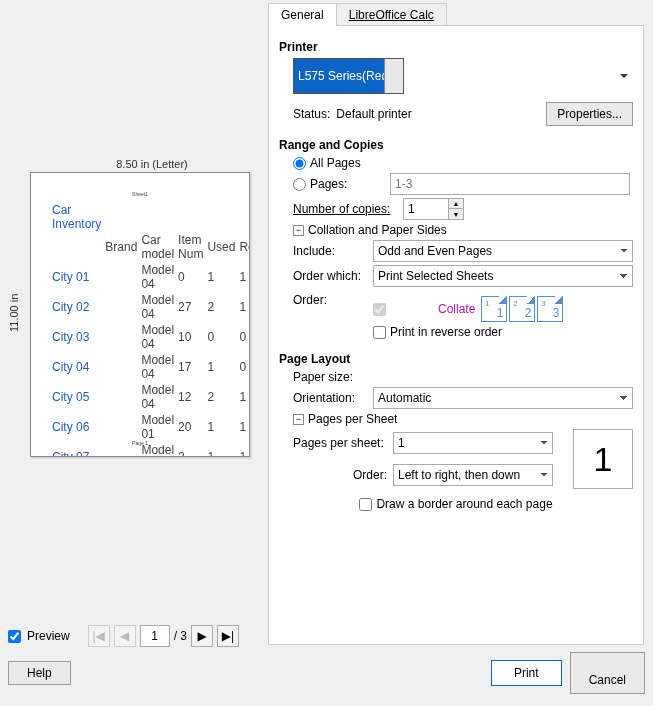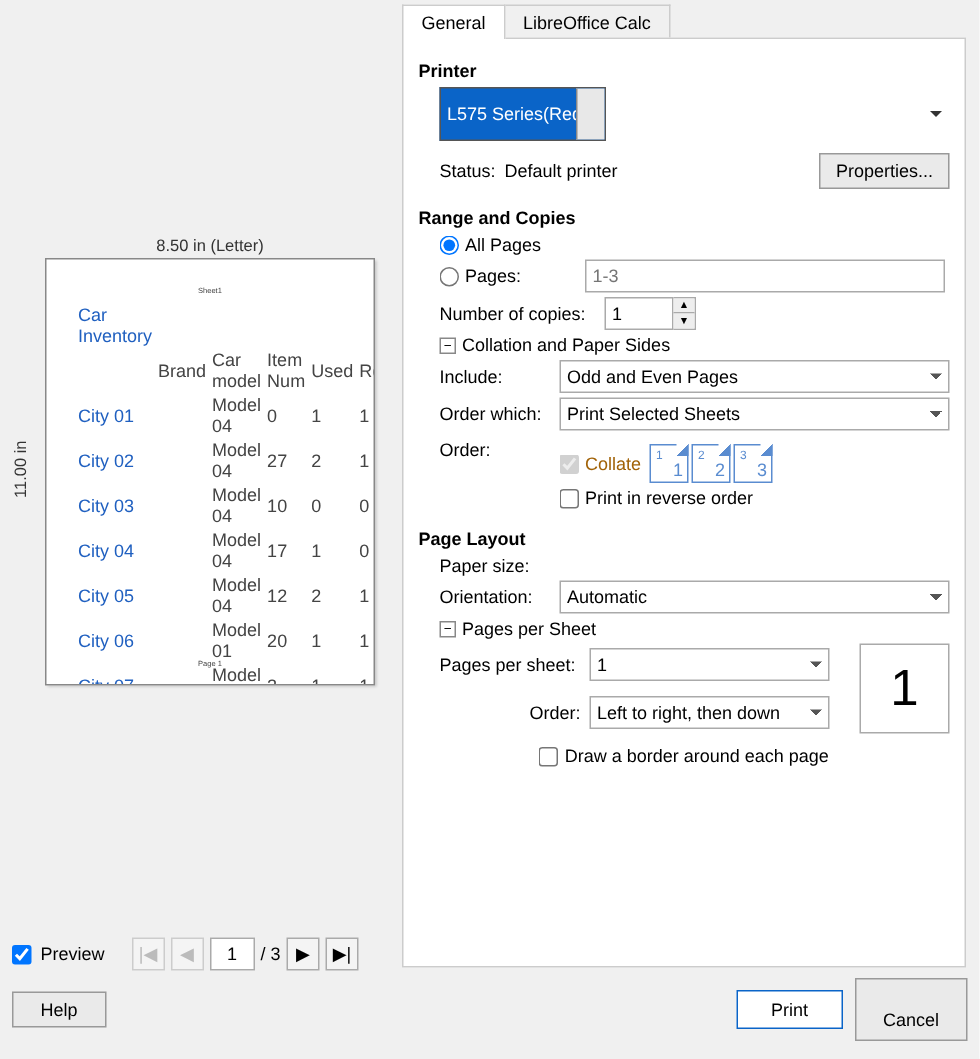--- a/index.html
+++ b/index.html
@@ -1,29 +1,29 @@
 <!DOCTYPE html>
 <html><head>
 <meta charset="utf-8">
 <style>
 * { box-sizing: border-box; font-family: "Segoe UI", Tahoma, sans-serif; font-size: 12px; }
 body { margin: 0; background: #f0f0f0; width: 653px; height: 706px; position: relative; color: #000; }
 .page-dim-label { position: absolute; text-align: center; color: #333; font-size: 11px; }
-.dim-w { left: 30px; top: 158px; width: 220px; }
+.dim-w { left: 42px; top: 158px; width: 220px; }
 .dim-h { left: 8px; top: 170px; width: 12px; height: 285px; writing-mode: vertical-rl; transform: rotate(180deg); display:flex; align-items:center; justify-content:center;}
 .page-preview { position: absolute; left: 30px; top: 172px; width: 220px; height: 285px; background: #fff; border: 1px solid #888; box-shadow: 1px 1px 2px rgba(0,0,0,0.2); padding: 18px; font-size: 4px; color:#444; overflow:hidden;}
 .page-preview .sheetname{text-align:center;font-size:5px;margin-bottom:4px;}
 .page-preview table{width:100%;font-size:4px;}
 .page-preview td{padding:0 1px;}
 .page-preview .blue{color:#2060c0;}
 .page-preview .footer{position:absolute;left:0;right:0;bottom:10px;text-align:center;font-size:5px;}
 .tab-strip { position: absolute; left: 268px; top: 2px; display: flex; }
 .tab { border: 1px solid #ccc; border-bottom: none; padding: 4px 12px; background: #f0f0f0; cursor: pointer; position:relative; top:1px;}
 .tab.active { background: #fff; z-index:2;}
-.tab + .tab { border-left: none; }
+.tab + .tab { border-left: none; text-decoration: underline; }
 .panel { position: absolute; left: 268px; top: 25px; width: 376px; height: 620px; background: #fff; border: 1px solid #ccc; padding: 8px 10px; overflow:hidden;}
 .group-header { font-weight: bold; margin: 6px 0 4px 0; }
 .row { display: flex; align-items: center; margin: 3px 0; }
 .indent { margin-left: 14px; }
 .label-col { width: 80px; }
 select.full, input.full { flex: 1; border: 1px solid #aaa; padding: 2px 4px; background: #fff; height:22px;}
 select.full { appearance: none; background-image: linear-gradient(45deg, transparent 50%, #555 50%), linear-gradient(135deg, #555 50%, transparent 50%); background-position: right 8px center, right 4px center; background-size: 4px 4px, 4px 4px; background-repeat: no-repeat; padding-right:18px;}
 .printer-select { background: #0a64c8 !important; color: #fff; border:1px solid #555; background-image: none !important; position:relative; height:22px; display:flex;align-items:center;padding:17px 4px;}
 .printer-select::after{content:"";position:absolute;right:0;top:0;bottom:0;width:18px;background:#e8e8e8;border-left:1px solid #888;}
 .printer-wrap{position:relative;}
@@ -34,21 +34,21 @@
 .spinner-wrap input{width:46px;border:1px solid #aaa;padding:2px 4px;text-align:left;}
 .spin-btns{display:flex;flex-direction:column;border:1px solid #aaa;border-left:none;}
 .spin-btns div{width:14px;height:10px;font-size:7px;display:flex;align-items:center;justify-content:center;background:#eee;cursor:pointer;}
 .spin-btns div:first-child{border-bottom:1px solid #aaa;}
 .expander{display:inline-flex;align-items:center;justify-content:center;width:11px;height:11px;border:1px solid #888;font-size:9px;line-height:1;margin-right:4px;cursor:pointer;}
 .collate-icons{display:inline-flex;gap:2px;margin-left:6px;}
 .collate-icons .pg{width:26px;height:26px;border:1px solid #5a8cd0;position:relative;background:#fff;font-size:10px;color:#5a8cd0;}
 .collate-icons .pg::before{content:"";position:absolute;right:-1px;top:-1px;width:8px;height:8px;background:linear-gradient(135deg,#fff 50%,#5a8cd0 50%);}
 .collate-icons .pg span{position:absolute;bottom:1px;right:3px;}
 .collate-icons .pg .sm{position:absolute;top:2px;left:3px;font-size:8px;}
-.disabled-text{color:#a16207;}
+.disabled-text{color:#a21caf;margin-left:48px;}
 .layout-1-box { width: 60px; height: 60px; border:1px solid #aaa; display:flex;align-items:center;justify-content:center; font-size:34px; font-weight:300; margin-left:10px;}
 .footer-bar { position: absolute; left: 8px; right: 8px; bottom: 12px; display: flex; align-items: center; }
 .footer-bar .spacer { flex: 1; }
 button.primary { border: 1px solid #0a64c8; background: #fff; padding: 4px 22px; cursor:pointer; height:26px;}
 .nav-controls { position: absolute; left: 8px; top: 625px; display: flex; align-items: center; gap: 4px; }
 .nav-controls input[type=checkbox]{margin-right:2px;}
 .navbtn{width:22px;height:22px;border:1px solid #aaa;background:#f4f4f4;display:flex;align-items:center;justify-content:center;cursor:pointer;}
 .navbtn.disabled{color:#bbb;border-color:#ccc;cursor:default;}
 .pageno-input{width:30px;height:22px;border:1px solid #aaa;text-align:center;}
 .grey-input{color:#1d4ed8;}
@@ -160,21 +160,21 @@
   <div class="row indent">
     <input type="radio" checked="" style="">
     <span>All Pages</span>
   </div>
   <div class="row indent">
     <input type="radio" style="">
     <span style="width:80px;">Pages:</span>
     <input class="full grey-input" style="max-width: 240px;" placeholder="1-3">
   </div>
   <div class="row indent">
-    <span style="width:110px;">Number of copies:</span>
+    <span style="width:110px;text-decoration:underline;">Number of copies:</span>
     <div class="spinner-wrap">
       <input value="1" style="">
       <div class="spin-btns">
         <div>▲</div>
         <div>▼</div>
       </div>
     </div>
   </div>
   <div class="row indent">
     <span class="expander">−</span>

